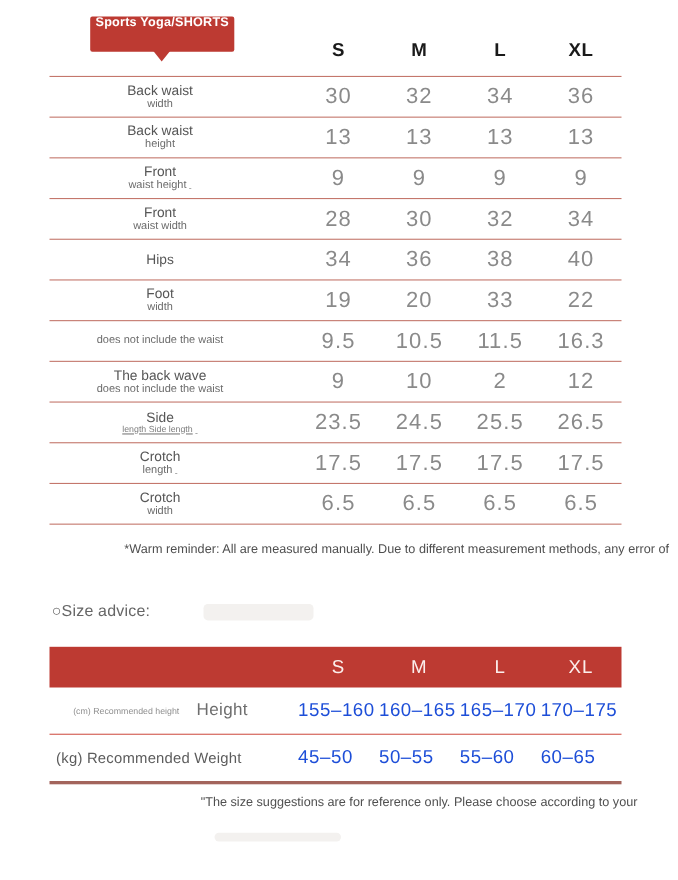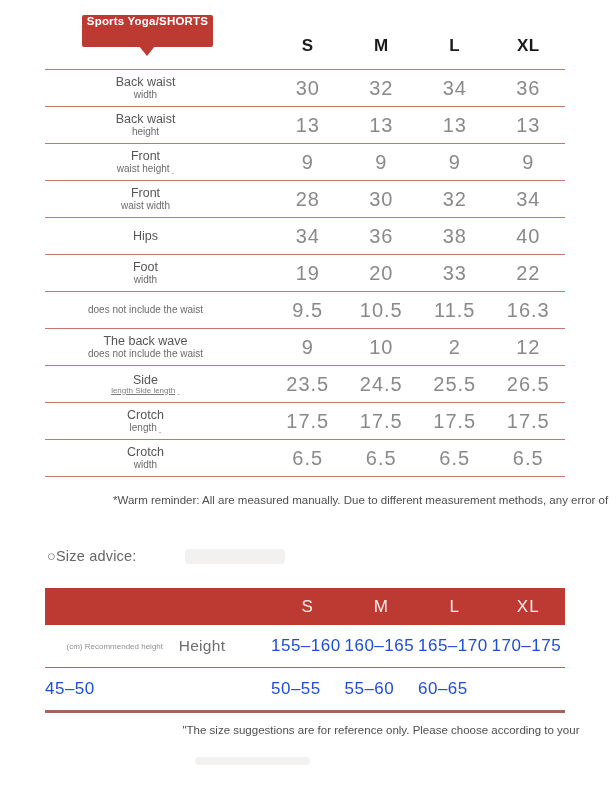--- a/index.html
+++ b/index.html
@@ -240,20 +240,23 @@
         <span class="tiny">(cm) Recommended height</span>
         <span class="big">Height</span>
       </div>
       <div class="aval">155–160</div>
       <div class="aval">160–165</div>
       <div class="aval">165–170</div>
       <div class="aval">170–175</div>
     </div>
 
     <div class="arow weight-row grid">
+      <div class="alabel">
+        <span class="mid">(kg) Recommended Weight</span>
+      </div>
       <div class="aval">45–50</div>
       <div class="aval">50–55</div>
       <div class="aval">55–60</div>
       <div class="aval">60–65</div>
     </div>
 
     <div class="maroon-line"></div>
   </div>
 
   <div class="abs advice-footer">

